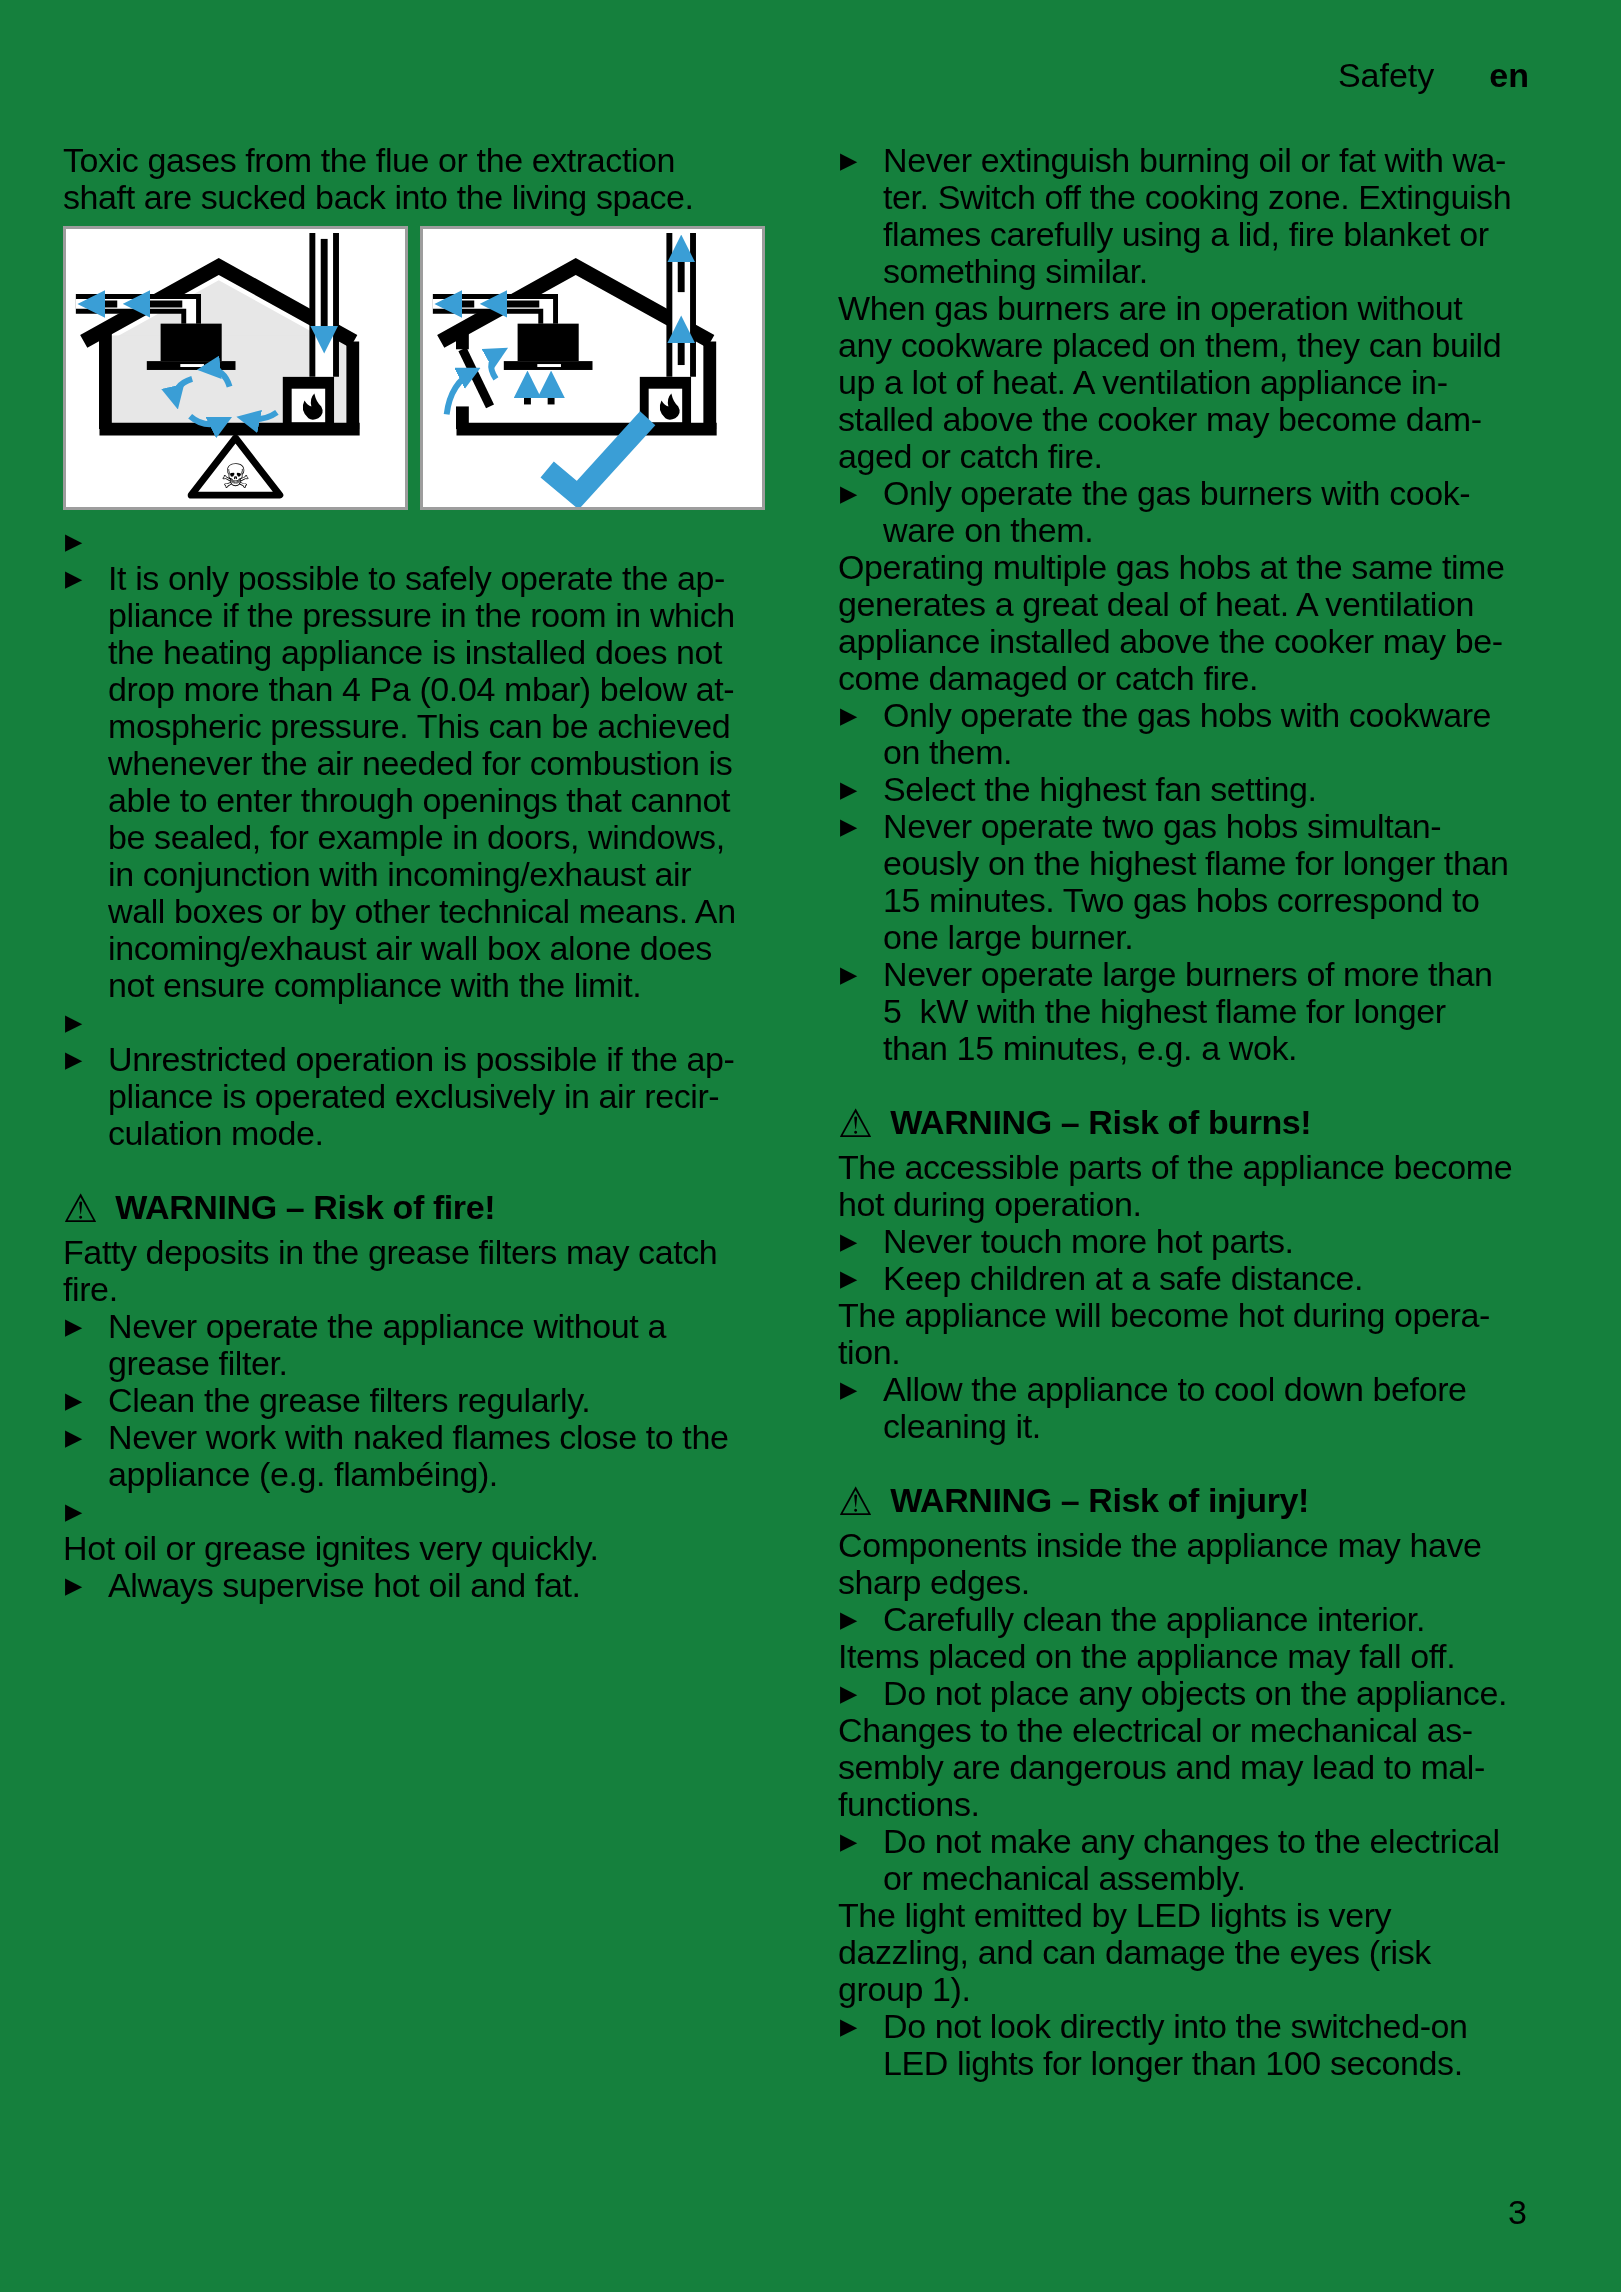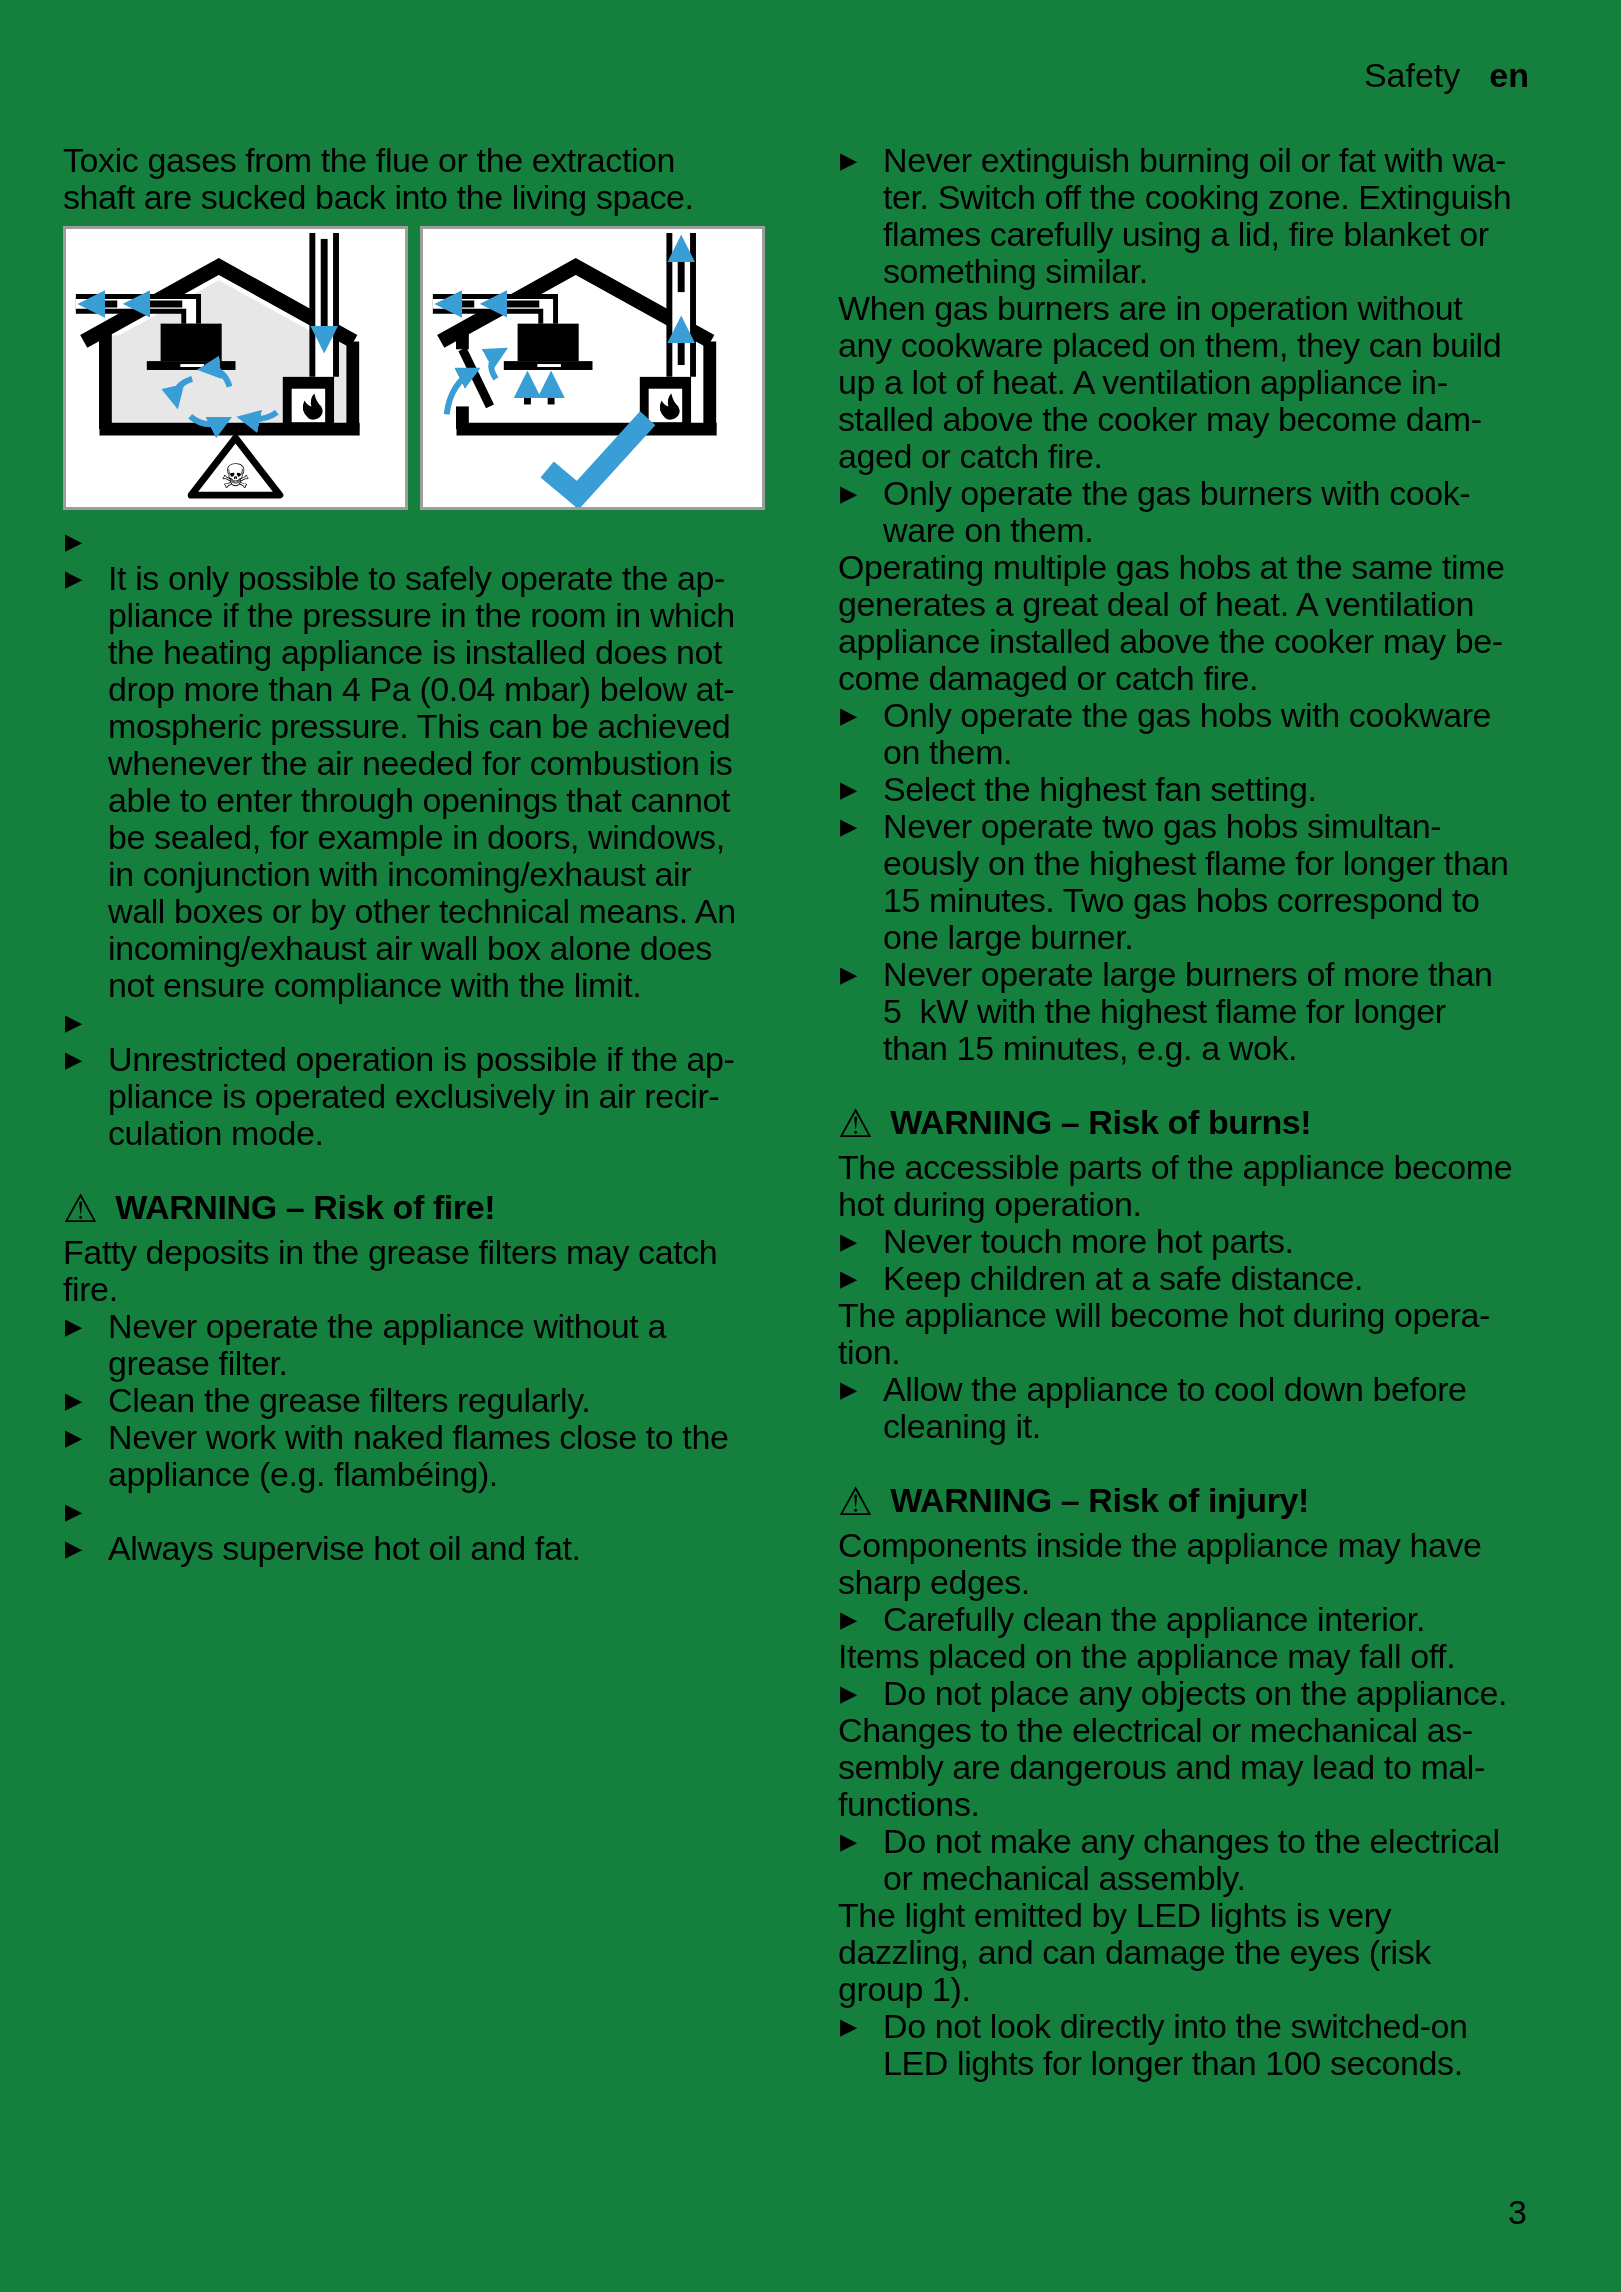--- a/index.html
+++ b/index.html
@@ -8,21 +8,21 @@
     width:1621px;height:2293px;
     background:#15803d;
     font-family:"Liberation Sans", sans-serif;
     color:#000;
     overflow:hidden;
   }
   .header{
     position:absolute;top:57px;right:92px;
     font-size:34px;line-height:37px;display:flex;gap:29px;
   }
-  .header .lang{font-weight:bold;}
+  .header .lang{font-weight:bold;margin-left:26px;}
   .col{position:absolute;top:142px;}
   .col-left{left:63px;width:730px;}
   .col-right{left:838px;width:730px;}
   .block{font-size:34px;line-height:37px;letter-spacing:-0.4px;}
   .para span{white-space:pre;display:block;}
   .bullet{display:flex;}
   .marker{flex:0 0 43px;font-size:22.5px;line-height:37px;padding-left:2px;}
   .btext{white-space:pre;display:block;}
   .heading{display:flex;align-items:flex-start;margin:37px 0 5.9px;font-weight:bold;}
   .warn-icon{font-size:39px;line-height:39px;margin-right:17.6px;font-weight:normal;}
@@ -193,20 +193,23 @@
           <span class="btext">Clean the grease filters regularly.</span>
         </div>
         <div class="block bullet">
           <span class="marker">▶</span>
           <span class="btext">Never work with naked flames close to the
 appliance (e.g. flambéing).</span>
         </div>
         <div class="block bullet">
           <span class="marker">▶</span>
         </div>
+        <div class="block para">
+          <span>Hot oil or grease ignites very quickly.</span>
+        </div>
         <div class="block bullet">
           <span class="marker">▶</span>
           <span class="btext">Always supervise hot oil and fat.</span>
         </div>
       </div>
   </div>
 
   <div class="col col-right">
     <div>
         <div class="block bullet">

